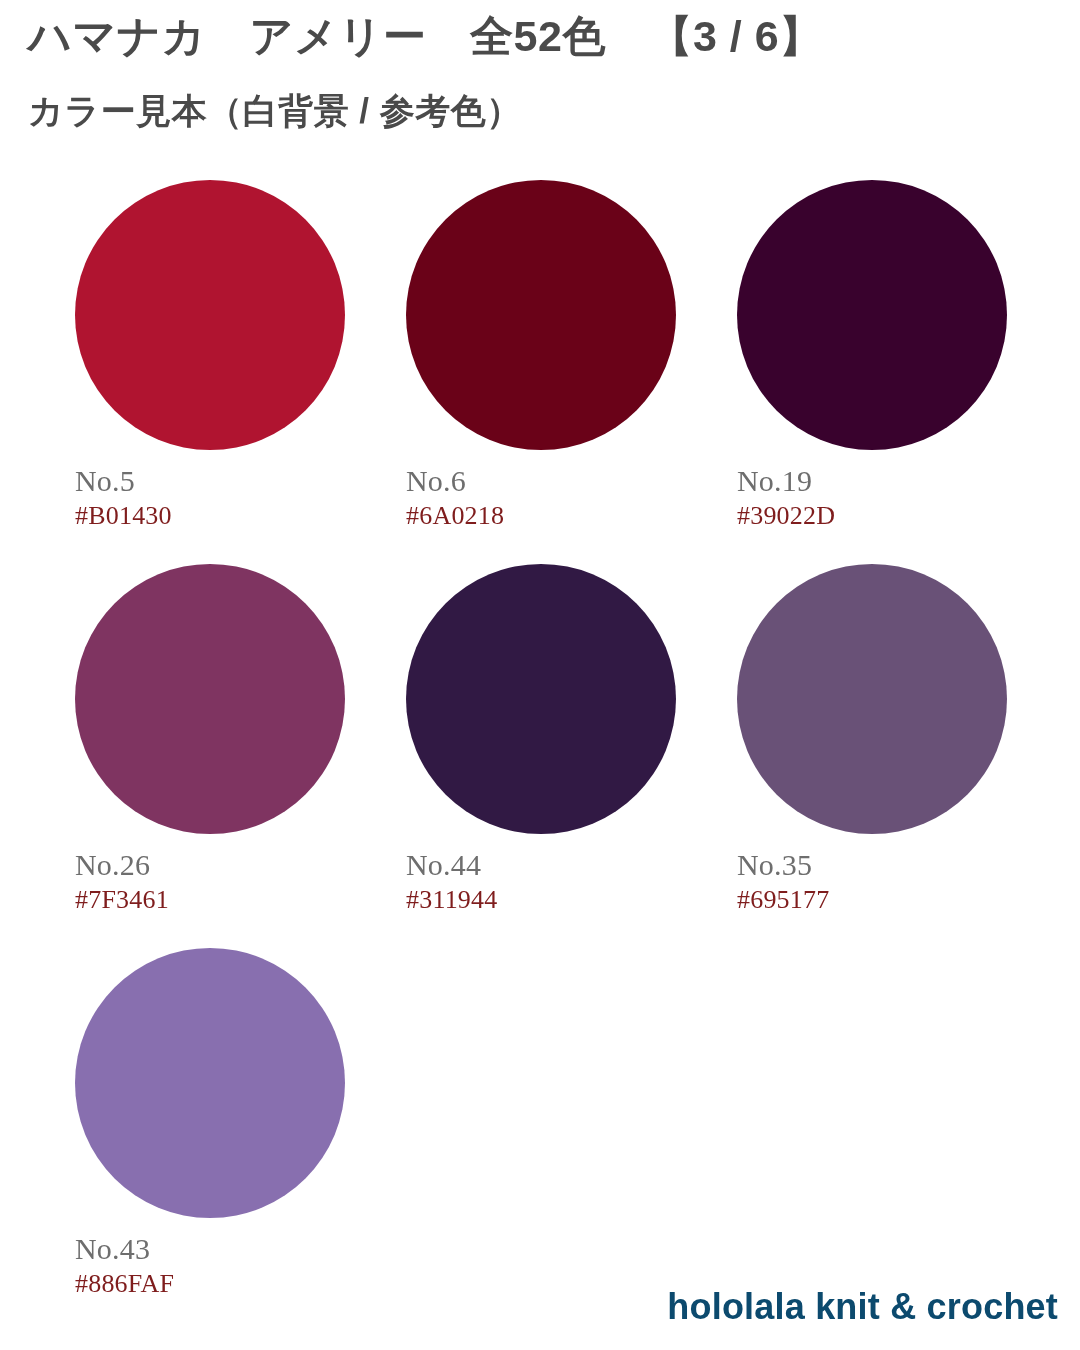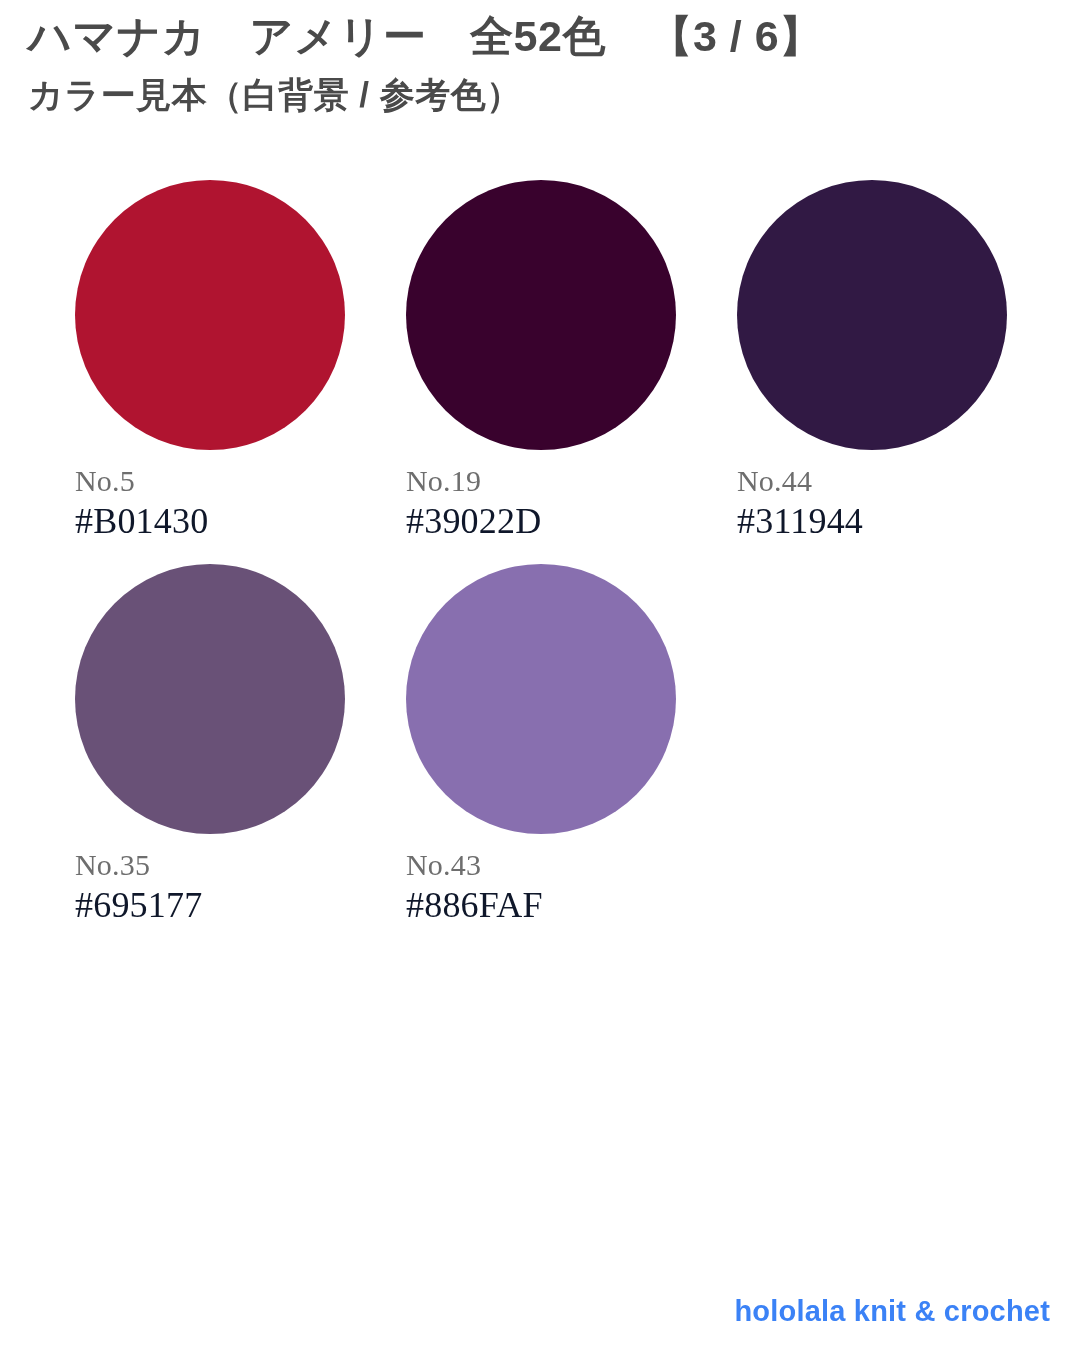--- a/index.html
+++ b/index.html
@@ -25,21 +25,21 @@
   }
   .title {
     font-size: 43px;
     font-weight: 700;
     color: #4a4a4a;
     letter-spacing: 0.5px;
     line-height: 1.25;
     white-space: pre;
   }
   .subtitle {
-    margin-top: 10px;
+    margin-top: 26px;
     font-size: 35px;
     font-weight: 700;
     color: #4a4a4a;
     letter-spacing: 0.5px;
     line-height: 1.2;
     white-space: pre;
   }
 
   
   .grid {
@@ -68,61 +68,71 @@
   }
   .label-name {
     margin-top: 13px;
     font-size: 30px;
     color: #6e6e6e;
     line-height: 1.22;
     text-align: center;
     letter-spacing: 0.2px;
   }
   .label-hex {
-    font-size: 36px;
-    color: #0f172a;
+    font-size: 26px;
+    color: #7f1d1d;
     line-height: 1.22;
     text-align: center;
     letter-spacing: 0.2px;
   }
 
   
   .footer {
     position: absolute;
-    right: 30px;
+    right: 22px;
     bottom: 22px;
-    font-size: 29px;
+    font-size: 36px;
     font-weight: 700;
-    color: #3b82f6;
+    color: #0c4a6e;
     letter-spacing: 0.2px;
   }
 </style>
 </head>
 <body>
 
 <div class="header">
   <div class="title">ハマナカ　アメリー　全52色　【3 / 6】</div>
   <div class="subtitle">カラー見本（白背景 / 参考色）</div>
 </div>
 
 <div class="grid">
 
   <div class="cell">
     <div class="swatch" style="background-color: rgb(176, 20, 48);"></div>
     <div class="label-name">No.5</div>
     <div class="label-hex">#B01430</div>
   </div>
 
+  <div class="cell">
+    <div class="swatch" style="background-color: rgb(106, 2, 24);"></div>
+    <div class="label-name">No.6</div>
+    <div class="label-hex">#6A0218</div>
+  </div>
 
   <div class="cell">
     <div class="swatch" style="background-color: rgb(57, 2, 45);"></div>
     <div class="label-name">No.19</div>
     <div class="label-hex">#39022D</div>
   </div>
 
+  <div class="cell">
+    <div class="swatch" style="background-color: rgb(127, 52, 97);"></div>
+    <div class="label-name">No.26</div>
+    <div class="label-hex">#7F3461</div>
+  </div>
 
   <div class="cell">
     <div class="swatch" style="background-color: rgb(49, 25, 68);"></div>
     <div class="label-name">No.44</div>
     <div class="label-hex">#311944</div>
   </div>
 
   <div class="cell">
     <div class="swatch" style="background-color: rgb(105, 81, 119);"></div>
     <div class="label-name">No.35</div>

